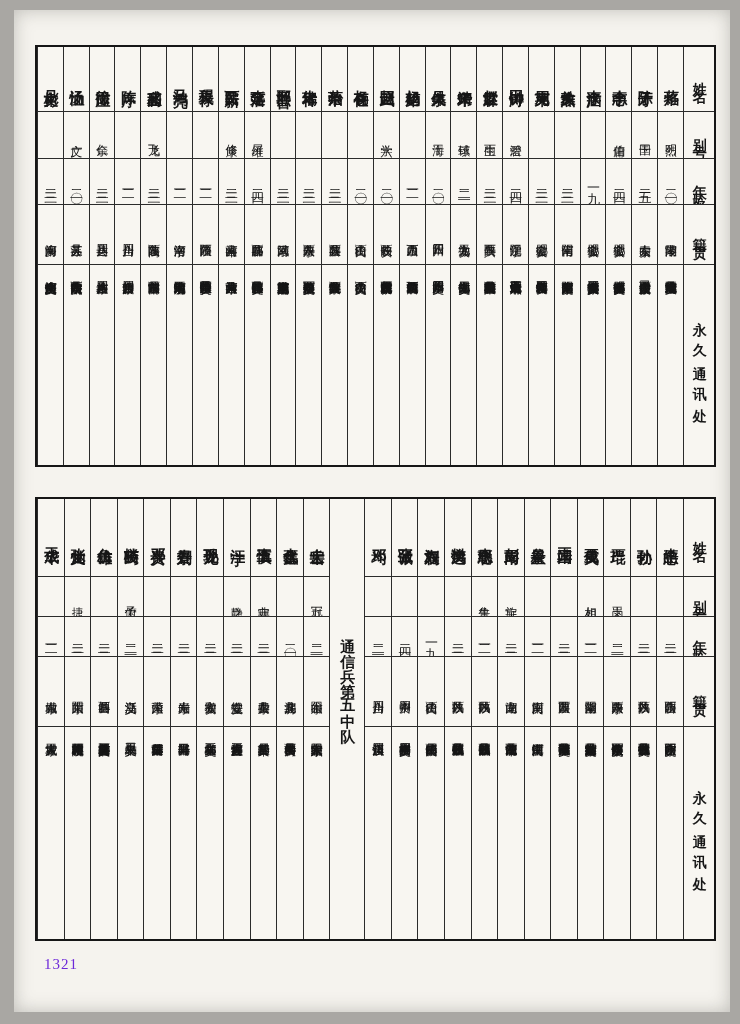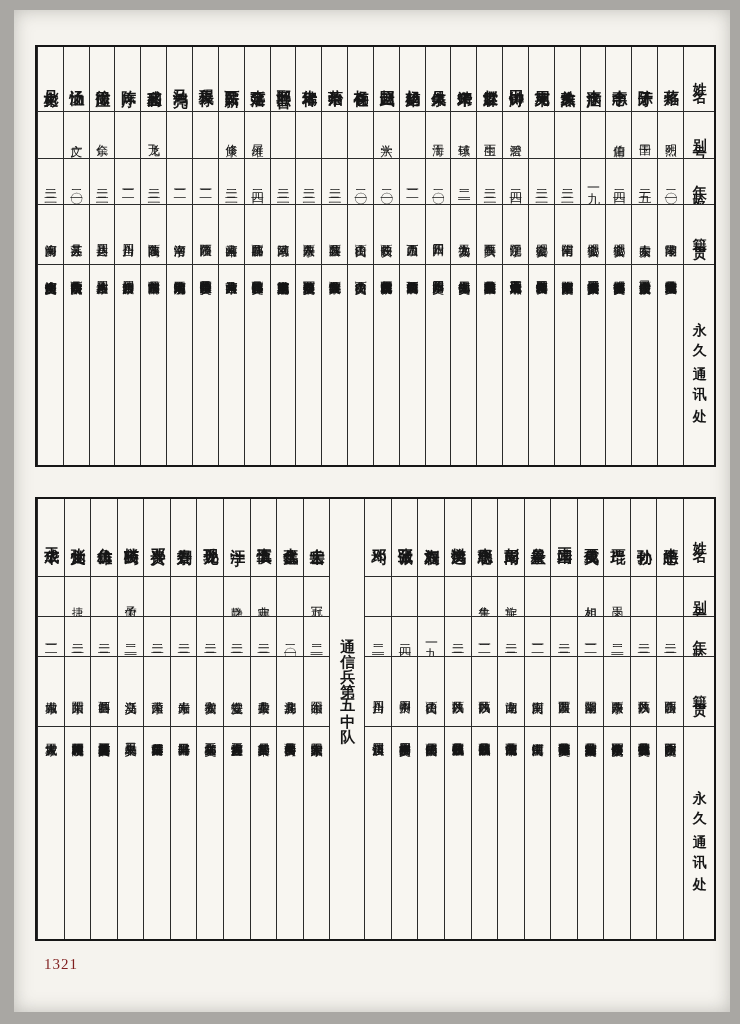--- a/index.html
+++ b/index.html
@@ -40,21 +40,21 @@
   .native{font-size:12px;}
   .address{font-size:12px;border-bottom:none;justify-content:flex-start;padding-top:7px;}
   .header-col .cell{font-weight:bold;letter-spacing:8px;font-size:14px;}
   .header-col .address{justify-content:center;padding-top:0;letter-spacing:22px;}
   .unit-title{
     writing-mode:vertical-rl;text-orientation:upright;
     margin-top:128px;font-size:15px;font-weight:bold;letter-spacing:15px;
   }
   .page-number{
     position:absolute;left:30px;top:946px;
-    font-size:15px;letter-spacing:1px;color:#7f1d1d;
+    font-size:15px;letter-spacing:1px;color:#6d28d9;
   }
 </style>
 </head>
 <body>
 
 <div class="page">
 
   <div class="table t1" id="top-table">
     <div class="col header-col">
       <div class="cell name">姓名</div>

